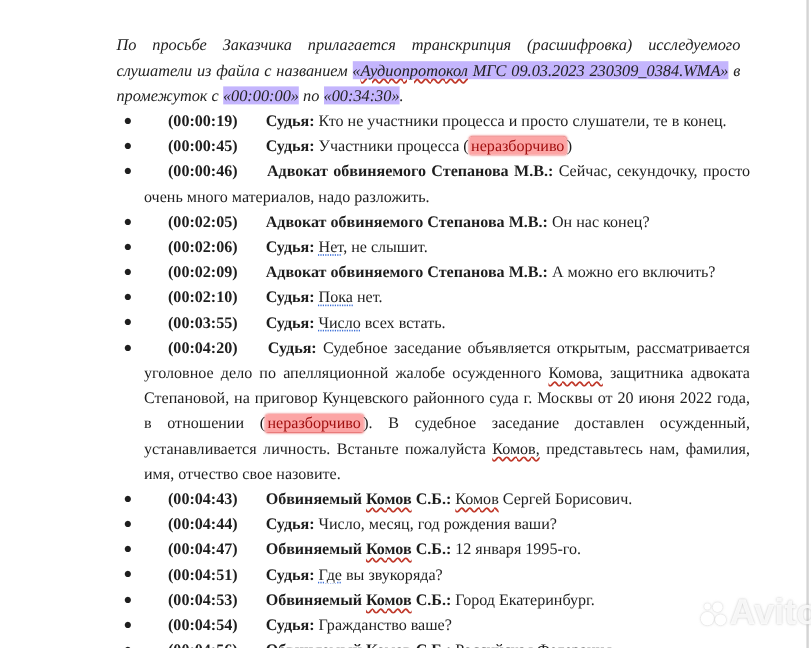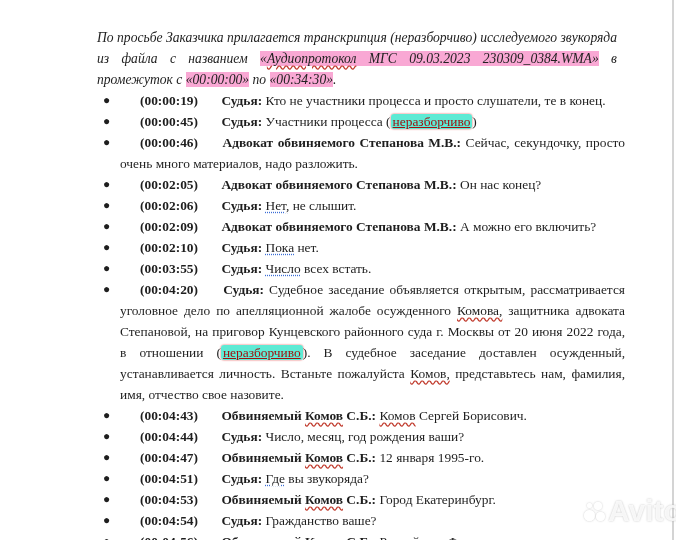--- a/index.html
+++ b/index.html
@@ -13,39 +13,39 @@
     .page {
       position: absolute; left: 0; top: 0; width: 672px; height: 540px;
       background: #ffffff;
       border-right: 2px solid #d4d4d4;
     }
     .intro {
       position: absolute; left: 97px; top: 27px; width: 520px;
       font-style: italic; font-size: 13.6px; line-height: 21px;
       text-align: justify; color: #222;
     }
-    .hl { background: #f9a8d4; }
+    .hl { background: #c4b5fd; }
     .wavy { text-decoration: underline; text-decoration-style: wavy; text-decoration-color: #c0392b; text-underline-offset: 2px; }
     .dotted-blue { text-decoration: underline; text-decoration-style: dotted; text-decoration-color: #3b6ed6; text-underline-offset: 2px; }
     .list {
       position: absolute; left: 0; top: 90px; width: 672px;
       margin: 0; padding: 0; list-style: none;
     }
     .item {
       position: relative; padding-left: 120px; width: 505px;
       font-size: 13.4px; line-height: 21px; text-align: justify;
       color: #1e1e1e;
     }
     .bullet {
       position: absolute; left: 103px; top: 0; font-size: 12px;
     }
     .ts, .spk { font-weight: bold; margin-left: 20px; }
     .redact {
-      background: #5eead4; color: #a01010; border-radius: 3px;
-      padding: 0 2px; box-shadow: 0 0 2px #e04040; text-decoration: underline;
+      background: #fca5a5; color: #a01010; border-radius: 3px;
+      padding: 0 2px; box-shadow: 0 0 2px #e04040;
     }
     .wm {
       position: absolute; left: 584px; top: 494px;
       font-family: "Liberation Sans", "DejaVu Sans", sans-serif;
       font-size: 30px; font-weight: bold; color: rgba(255,255,255,0.85);
       text-shadow: 0 0 2px rgba(150,150,150,0.6);
       display: flex; align-items: center; gap: 2px;
     }
     .wm-dots { position: relative; width: 22px; height: 22px; }
     .wm-dots span {
@@ -53,21 +53,21 @@
       background: rgba(255,255,255,0.9);
       box-shadow: 0 0 2px rgba(150,150,150,0.6);
     }
   </style>
 </head>
 <body>
 
 <div class="page">
 
   <div class="intro">
-    <span>По просьбе Заказчика прилагается транскрипция (неразборчиво) исследуемого звукоряда из файла с названием </span><span class="hl"><span>«</span><span class="wavy">Аудиопротокол</span><span> МГС 09.03.2023 230309_0384.WMA»</span></span><span> в промежуток с </span><span class="hl">«00:00:00»</span><span> по </span><span class="hl">«00:34:30»</span><span>.</span>
+    <span>По просьбе Заказчика прилагается транскрипция (расшифровка) исследуемого слушатели из файла с названием </span><span class="hl"><span>«</span><span class="wavy">Аудиопротокол</span><span> МГС 09.03.2023 230309_0384.WMA»</span></span><span> в промежуток с </span><span class="hl">«00:00:00»</span><span> по </span><span class="hl">«00:34:30»</span><span>.</span>
   </div>
 
   <ul class="list">
 
     <li class="item"><span class="bullet">●</span><span class="ts">(00:00:19)</span> <span class="spk">Судья:</span><span> Кто не участники процесса и просто слушатели, те в конец.</span></li>
 
     <li class="item"><span class="bullet">●</span><span class="ts">(00:00:45)</span> <span class="spk">Судья:</span><span> Участники процесса (</span><span class="redact">неразборчиво</span><span>)</span></li>
 
     <li class="item"><span class="bullet">●</span><span class="ts">(00:00:46)</span> <span class="spk">Адвокат обвиняемого Степанова М.В.:</span><span> Сейчас, секундочку, просто очень много материалов, надо разложить.</span></li>
 

